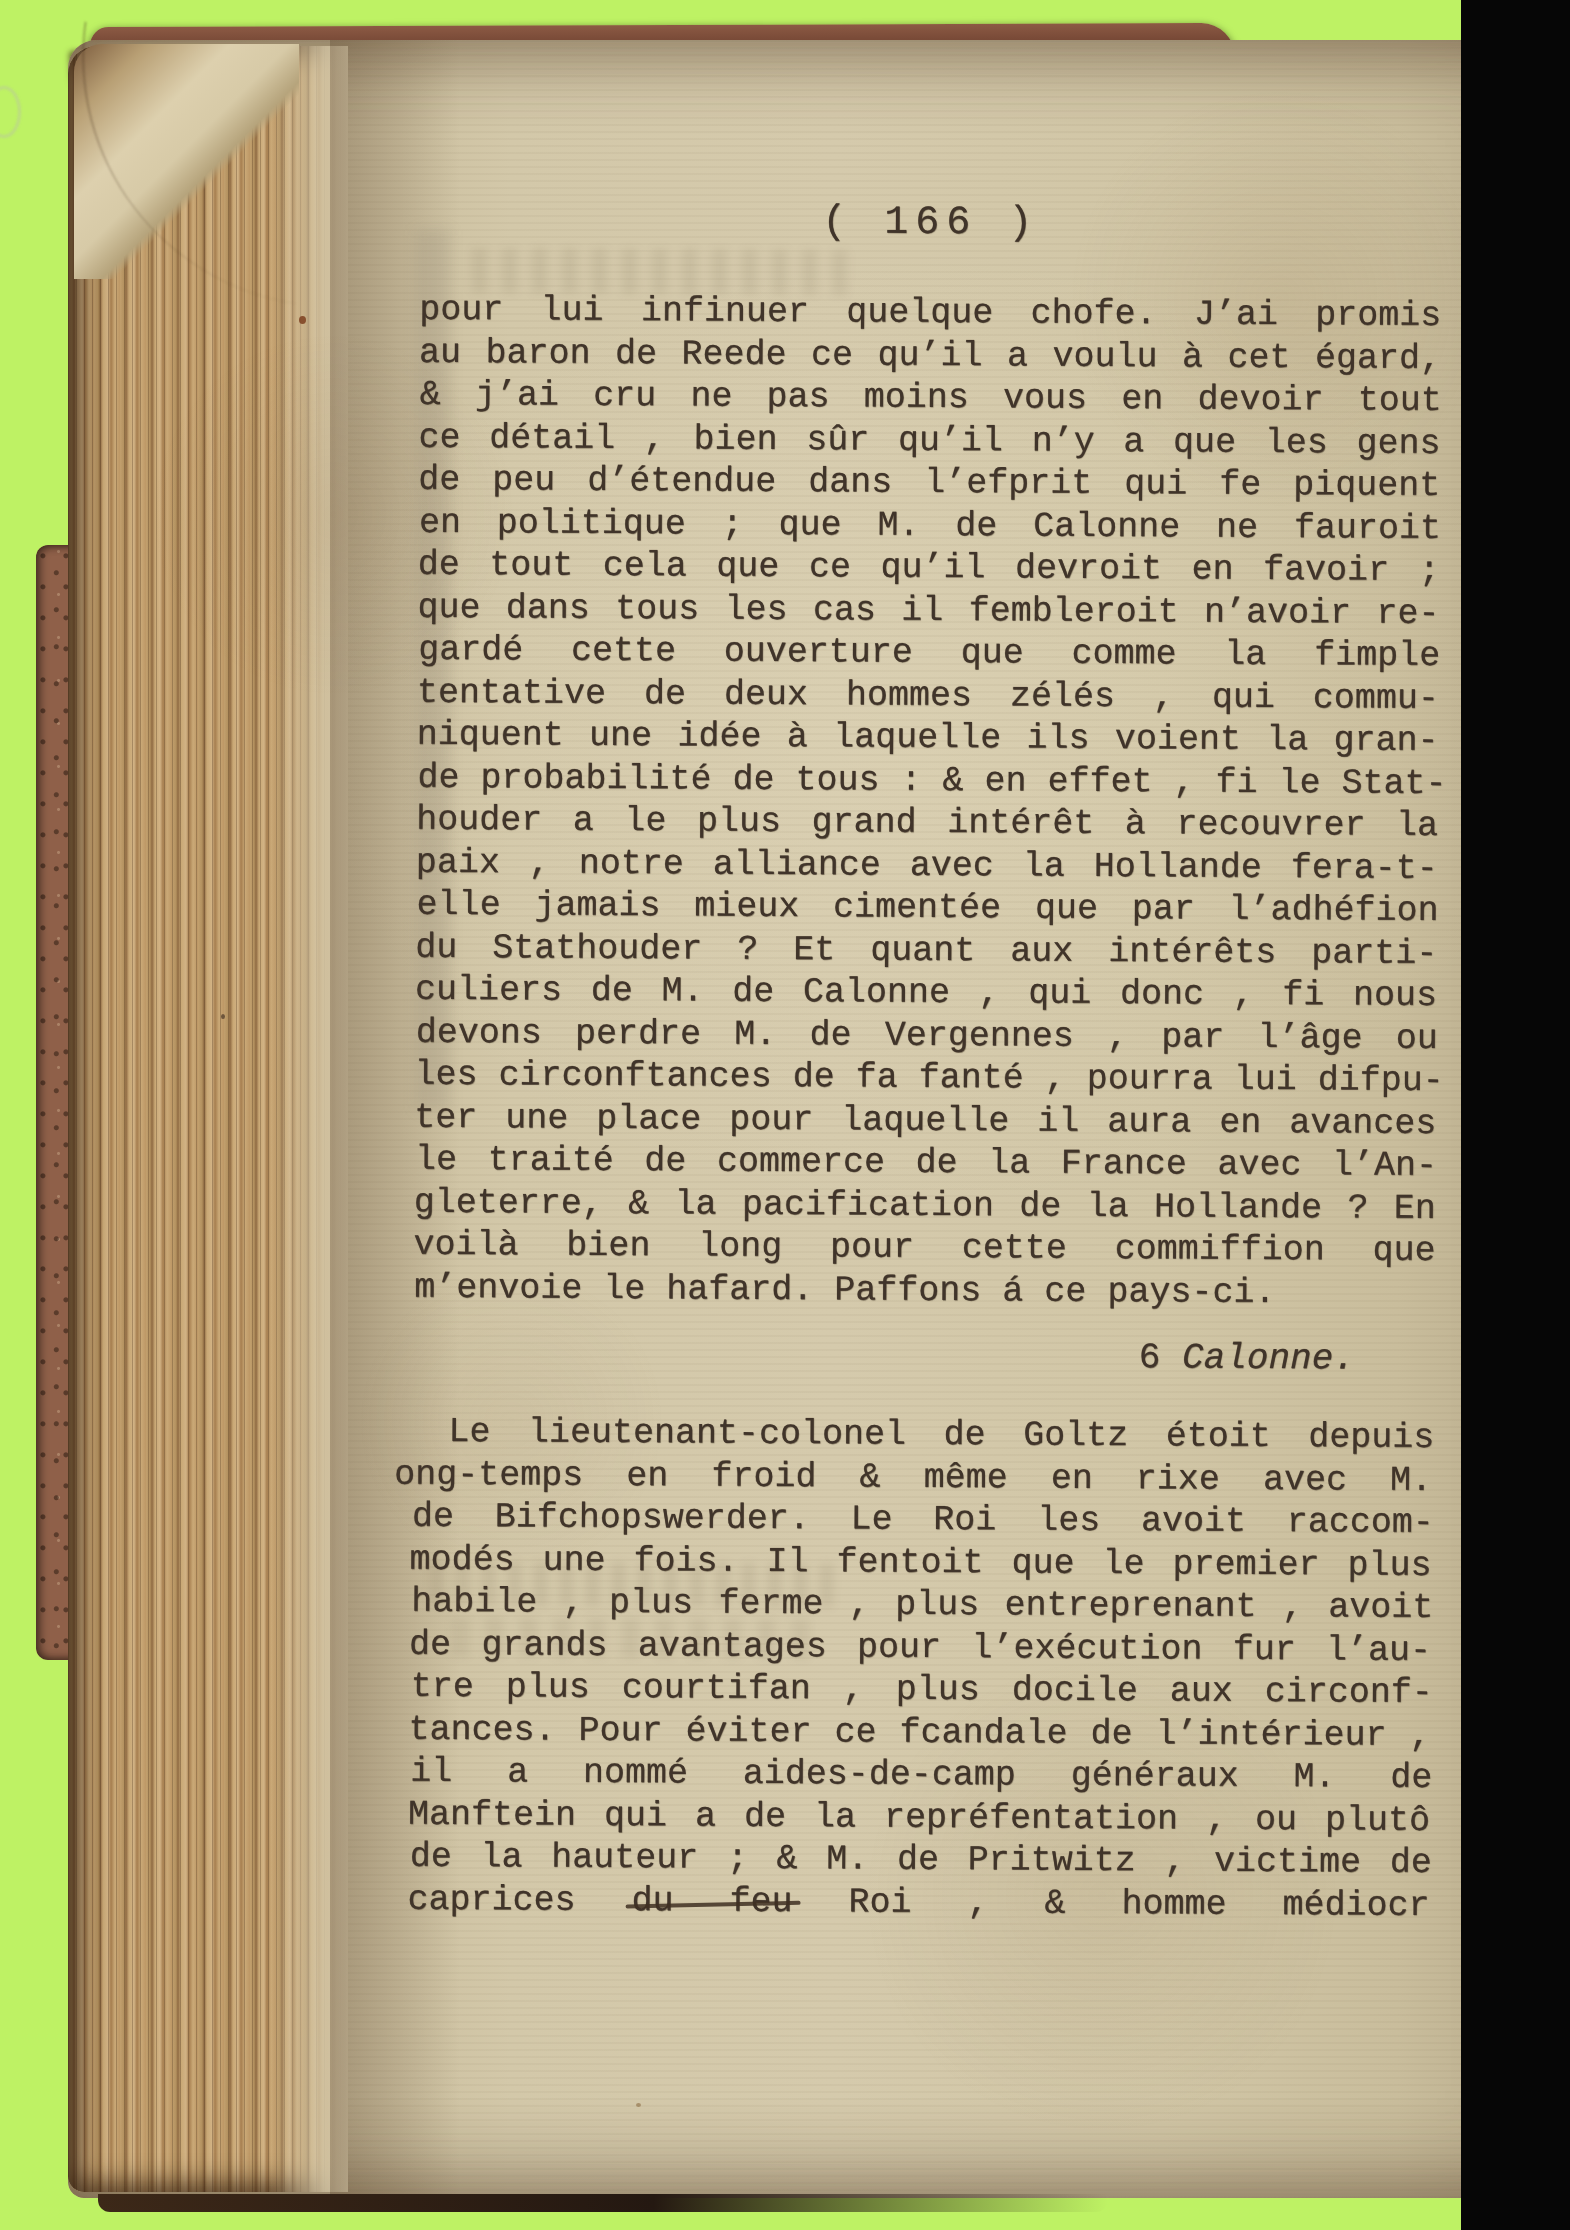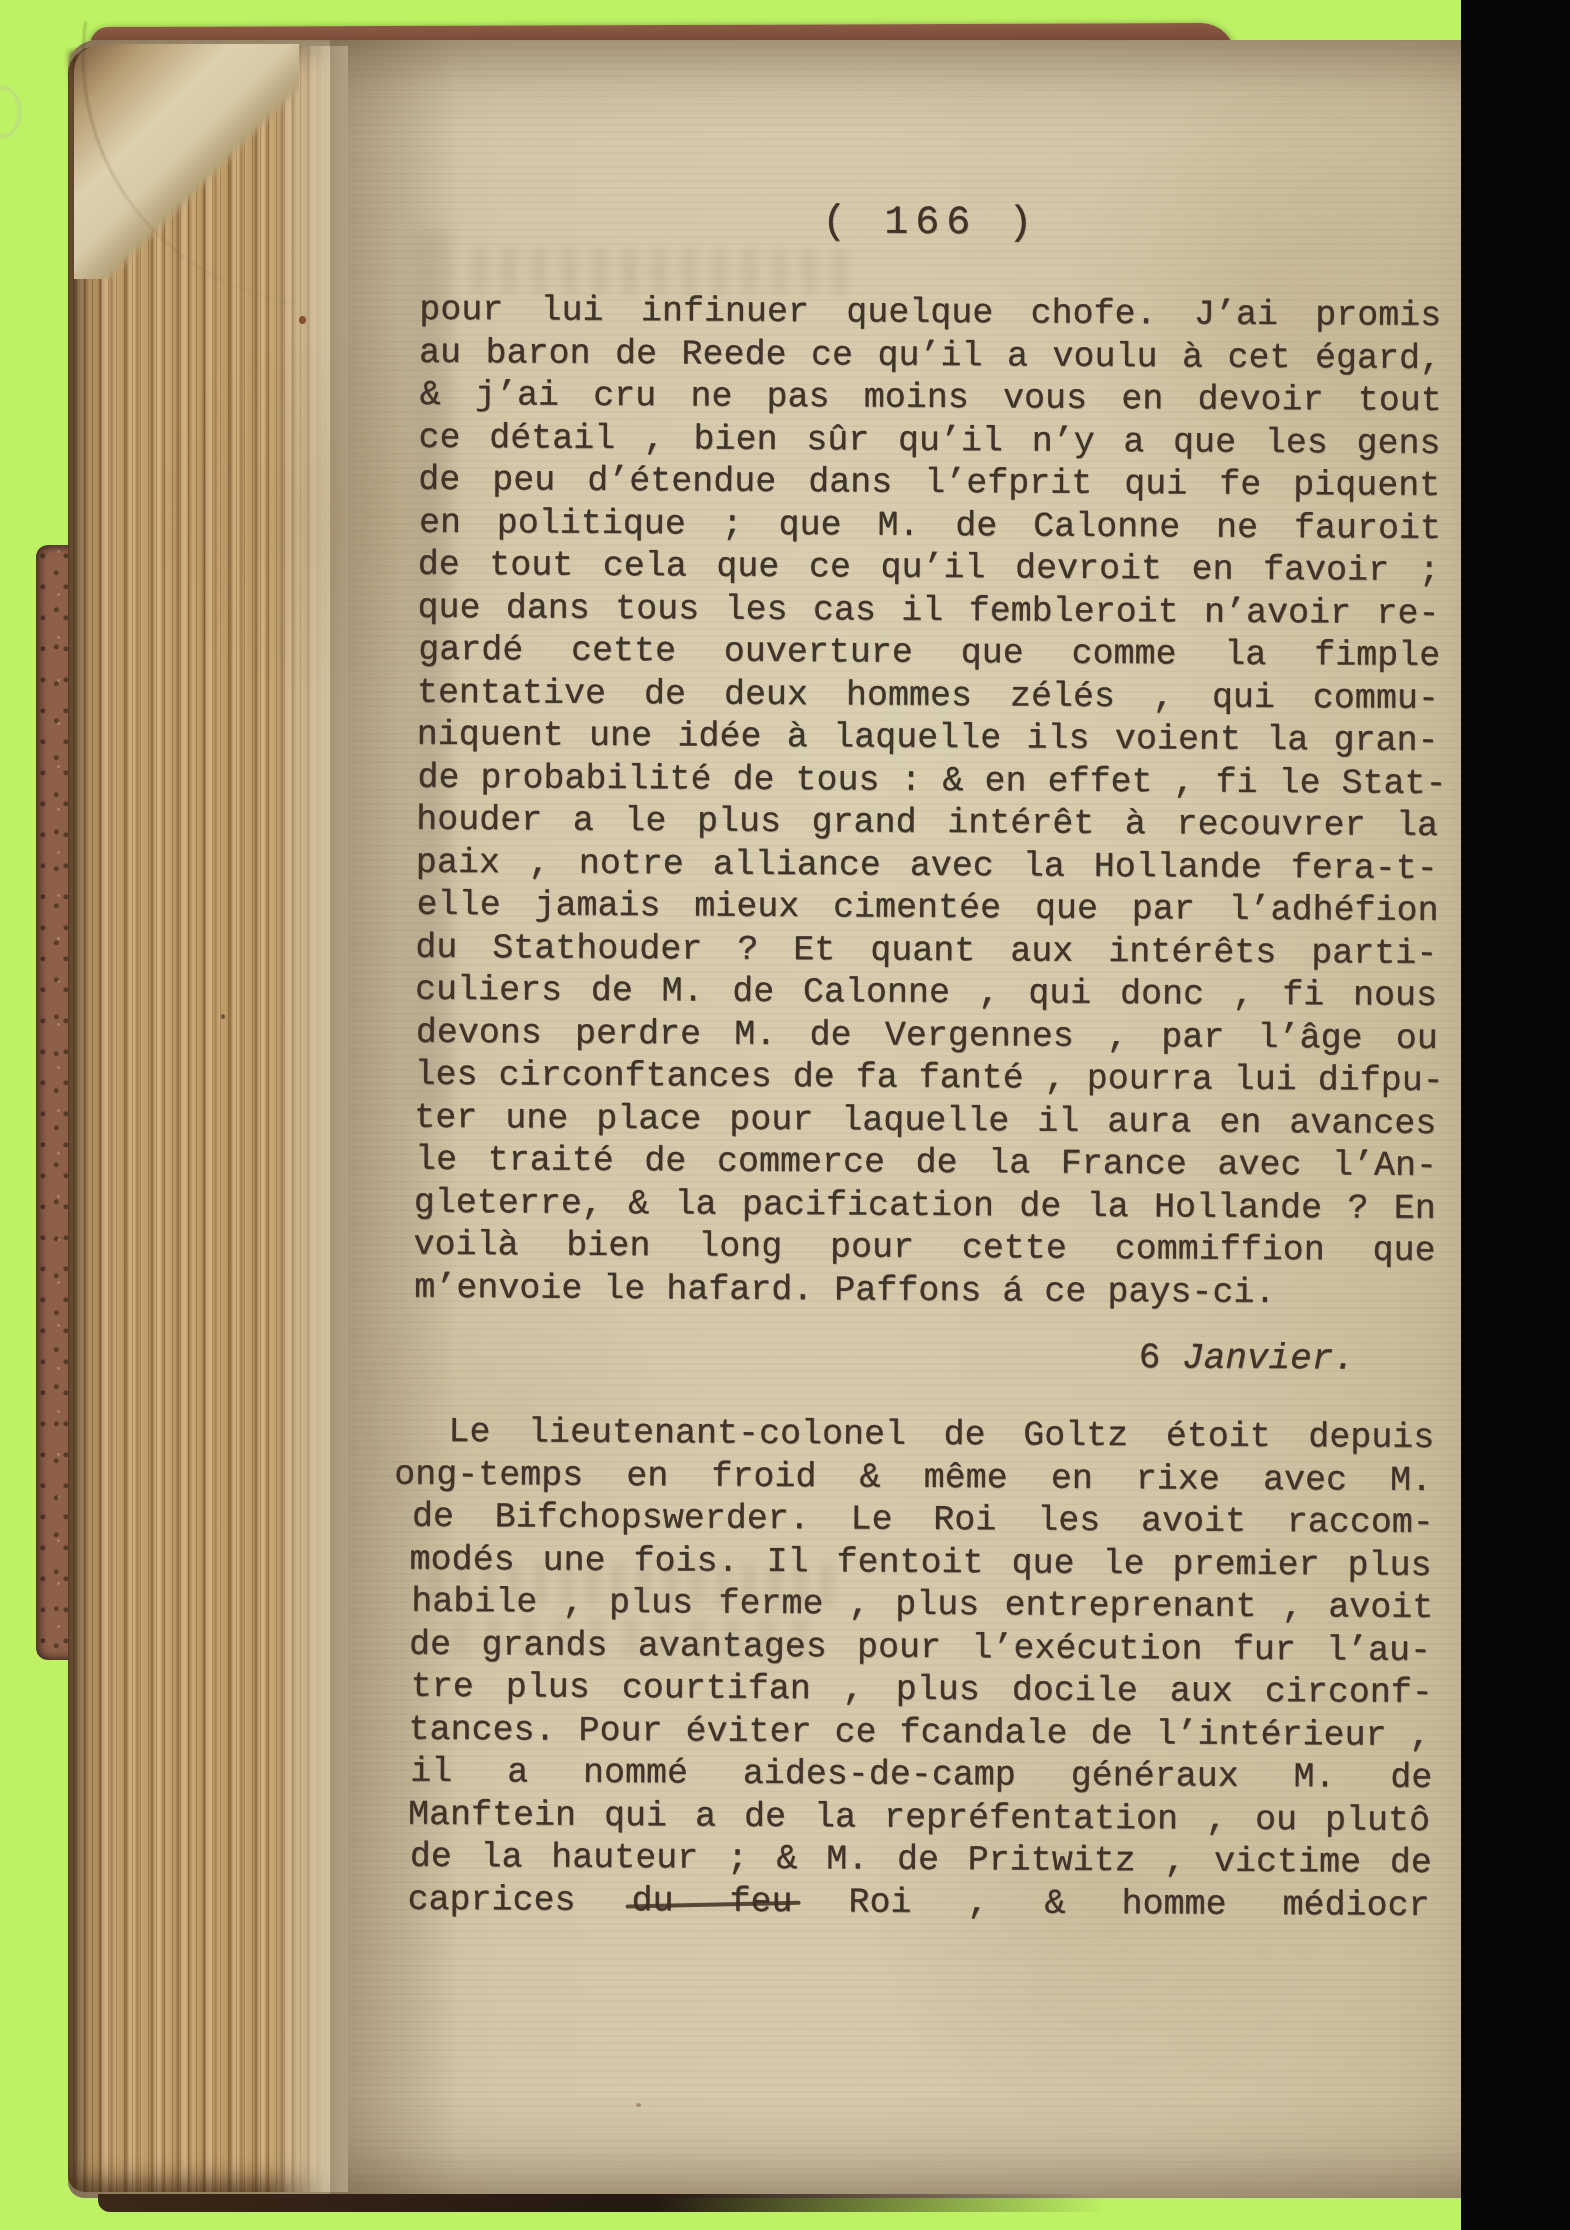--- a/index.html
+++ b/index.html
@@ -166,21 +166,21 @@
       <div class="line">culiers de M. de Calonne , qui donc , fi nous</div>
       <div class="line">devons perdre M. de Vergennes , par l’âge ou</div>
       <div class="line">les circonftances de fa fanté , pourra lui difpu-</div>
       <div class="line">ter une place pour laquelle il aura en avances</div>
       <div class="line">le traité de commerce de la France avec l’An-</div>
       <div class="line">gleterre, &amp; la pacification de la Hollande ? En</div>
       <div class="line">voilà bien long pour cette commiffion que</div>
       <div class="line rag">m’envoie le hafard. Paffons á ce pays-ci.</div>
     </div>
 
-    <div class="date"><span>6 </span><span class="jword">Janvier.</span></div>
+    <div class="date"><span>6 </span><span class="jword">Calonne.</span></div>
 
     <div class="para p2">
       <div class="line indent">Le lieutenant-colonel de Goltz étoit depuis</div>
       <div class="line shift">ong-temps en froid &amp; même en rixe avec M.</div>
       <div class="line">de Bifchopswerder. Le Roi les avoit raccom-</div>
       <div class="line">modés une fois. Il fentoit que le premier plus</div>
       <div class="line">habile , plus ferme , plus entreprenant , avoit</div>
       <div class="line">de grands avantages pour l’exécution fur l’au-</div>
       <div class="line">tre plus courtifan , plus docile aux circonf-</div>
       <div class="line">tances. Pour éviter ce fcandale de l’intérieur ,</div>

